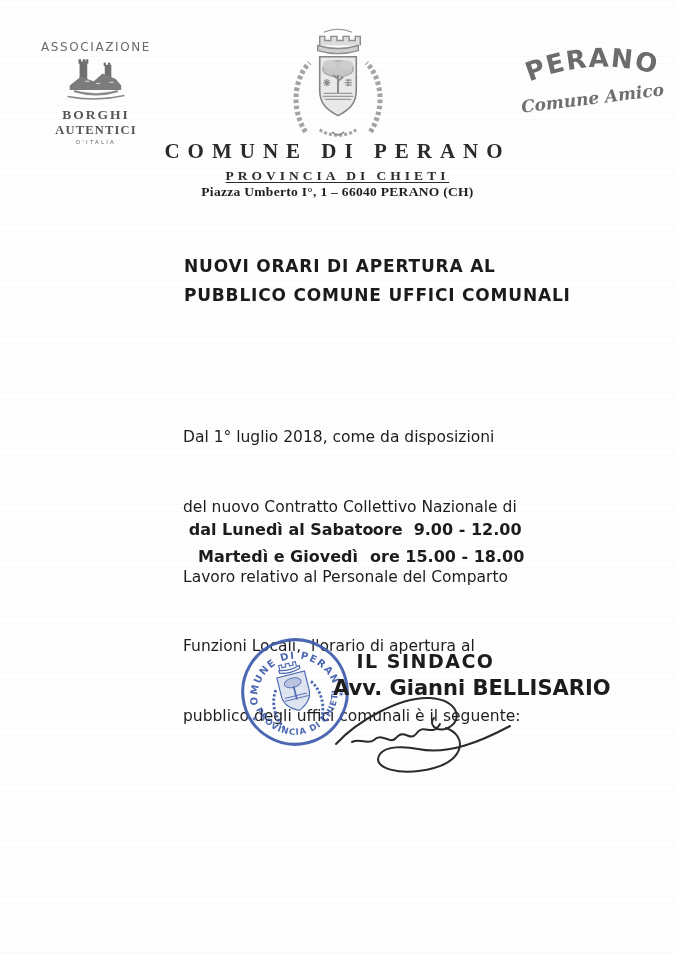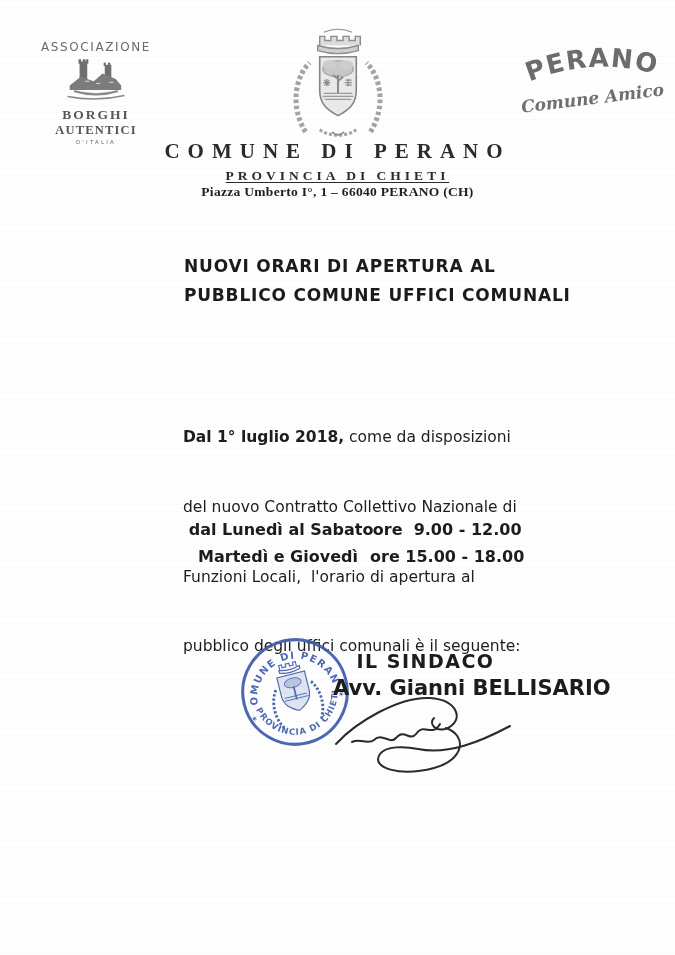--- a/index.html
+++ b/index.html
@@ -35,21 +35,21 @@
   
   .hdr{position:absolute;left:0;width:675px;text-align:center;color:#2b2b2b;}
   .muni{top:139px;font-family:"Liberation Serif",serif;font-size:21px;font-weight:600;letter-spacing:8px;}
   .prov{top:168px;font-family:"Liberation Serif",serif;font-size:13.5px;font-weight:600;letter-spacing:4px;}
   .prov span{text-decoration:underline;text-underline-offset:2px;}
   .addr{top:184px;font-family:"Liberation Serif",serif;font-size:13.5px;font-weight:700;letter-spacing:0.3px;color:#1e1e1e;}
 
   
   .title{position:absolute;left:184px;top:252px;font-size:17px;font-weight:700;letter-spacing:0.8px;line-height:28.5px;color:#1b1b1b;white-space:nowrap;}
   .bodytxt{position:absolute;left:183px;top:380px;font-size:15.5px;line-height:23.2px;color:#1d1d1d;white-space:pre;}
-  .bodytxt .lead{font-weight:700;}
+  .bodytxt .lead{font-weight:400;}
 
   .sched{position:absolute;left:186px;top:517px;font-size:16px;font-weight:600;color:#1c1c1c;line-height:26.5px;text-align:center;}
   .srow{position:relative;white-space:nowrap;}
   .days{display:inline-block;width:184px;}
   .hours{white-space:pre;}
 
   
   .stamp{position:absolute;left:237px;top:635px;transform:rotate(-14deg);opacity:0.92;}
   .signblock{position:absolute;left:333px;top:650px;width:185px;text-align:center;color:#1c1c1c;}
   .role{font-size:19px;letter-spacing:1.5px;font-weight:600;}
@@ -132,20 +132,21 @@
   <div class="hdr addr">Piazza Umberto I°, 1 – 66040 PERANO  (CH)</div>
 
   <div class="title">
     <div>NUOVI ORARI DI APERTURA AL</div>
     <div>PUBBLICO COMUNE UFFICI COMUNALI</div>
   </div>
 
   <div class="bodytxt">
     <div><span class="lead">Dal 1° luglio 2018,</span><span> come da disposizioni</span></div>
     <div>del nuovo Contratto Collettivo Nazionale di</div>
+    <div>Lavoro relativo al Personale del Comparto</div>
     <div>Funzioni Locali,  l'orario di apertura al</div>
     <div>pubblico degli uffici comunali è il seguente:</div>
   </div>
 
   <div class="sched">
     <div class="srow">
       <span class="days">dal Lunedì al Sabato</span><span class="hours">ore  9.00 - 12.00</span>
     </div>
     <div class="srow">
       <span class="days">Martedì e Giovedì</span><span class="hours">ore 15.00 - 18.00</span>

